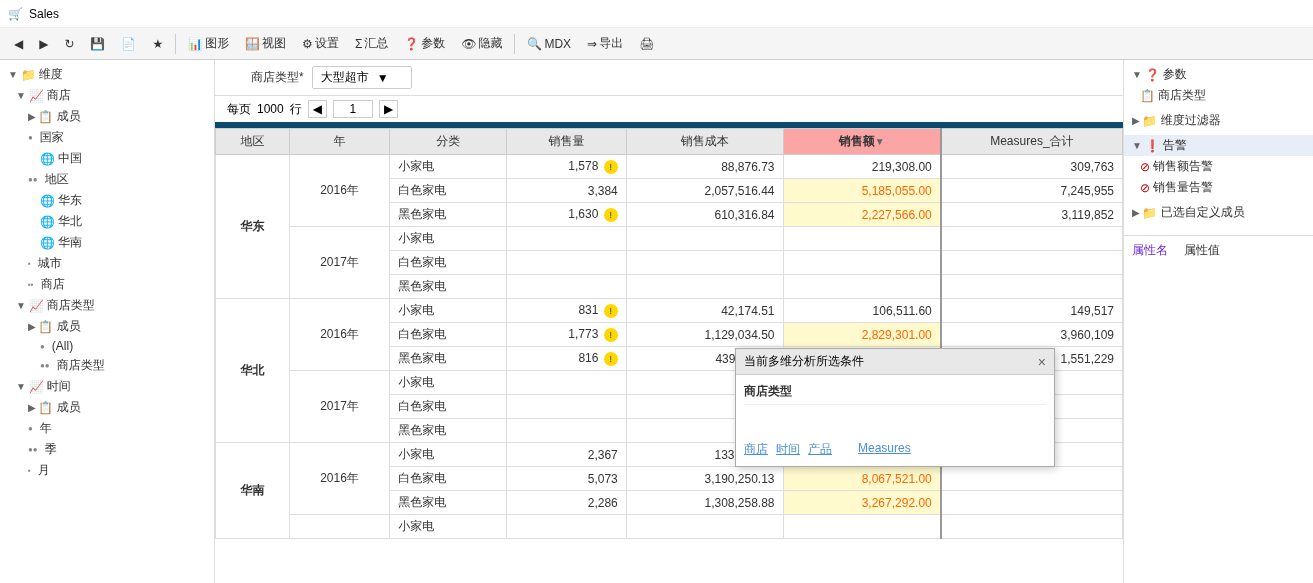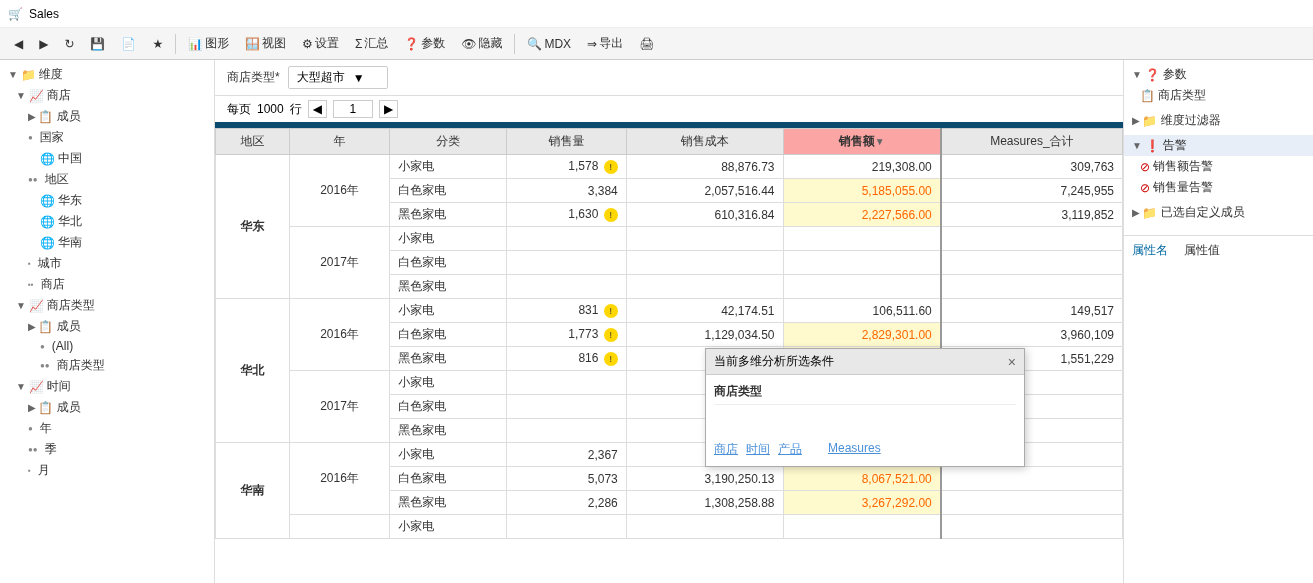--- a/index.html
+++ b/index.html
@@ -59,21 +59,21 @@
     }
 
     
     .filter-bar {
       padding: 6px 12px;
       border-bottom: 1px solid #ddd;
       display: flex; align-items: center; gap: 8px;
       background: #fff;
       flex-shrink: 0;
     }
-    .filter-label { color: #333; font-size: 12px; }
+    .filter-label { color: #333; font-size: 12px; margin-left: 24px; }
     .filter-select {
       border: 1px solid #ccc; padding: 2px 8px; border-radius: 2px;
       background: #fff; font-size: 12px; cursor: pointer;
       display: flex; align-items: center; gap: 4px; min-width: 100px;
     }
 
     
     .pagination-bar {
       padding: 4px 12px;
       display: flex; align-items: center; gap: 6px;
@@ -133,21 +133,21 @@
       border-left: 1px solid #ddd;
       flex-shrink: 0;
       overflow-y: auto;
       padding: 4px 0;
     }
 
     
     .popup-overlay {
       position: absolute;
       top: 220px;
-      left: 490px;
+      left: 520px;
       width: 320px;
       border: 1px solid #aaa;
       background: #fff;
       box-shadow: 2px 2px 8px rgba(0,0,0,0.2);
       z-index: 100;
     }
     .popup-header {
       background: #e8e8e8;
       padding: 4px 8px;
       display: flex; align-items: center; justify-content: space-between;
@@ -533,18 +533,18 @@
       <span>销售量告警</span>
     </div>
 
     <div class="sidebar-item" style="margin-top:4px;">
       <span class="expand-arrow">▶</span>
       <span style="color:#f5a623;">📁</span>
       <span>已选自定义成员</span>
     </div>
 
     <div style="display:flex; padding:6px 8px; gap:16px; margin-top:12px; border-top:1px solid #ddd;">
-      <span style="color:#0369a1;">属性名</span>
+      <span style="color:#6d28d9;">属性名</span>
       <span style="color:#333;">属性值</span>
     </div>
   </div>
 
 </div>
 
 </body></html>

